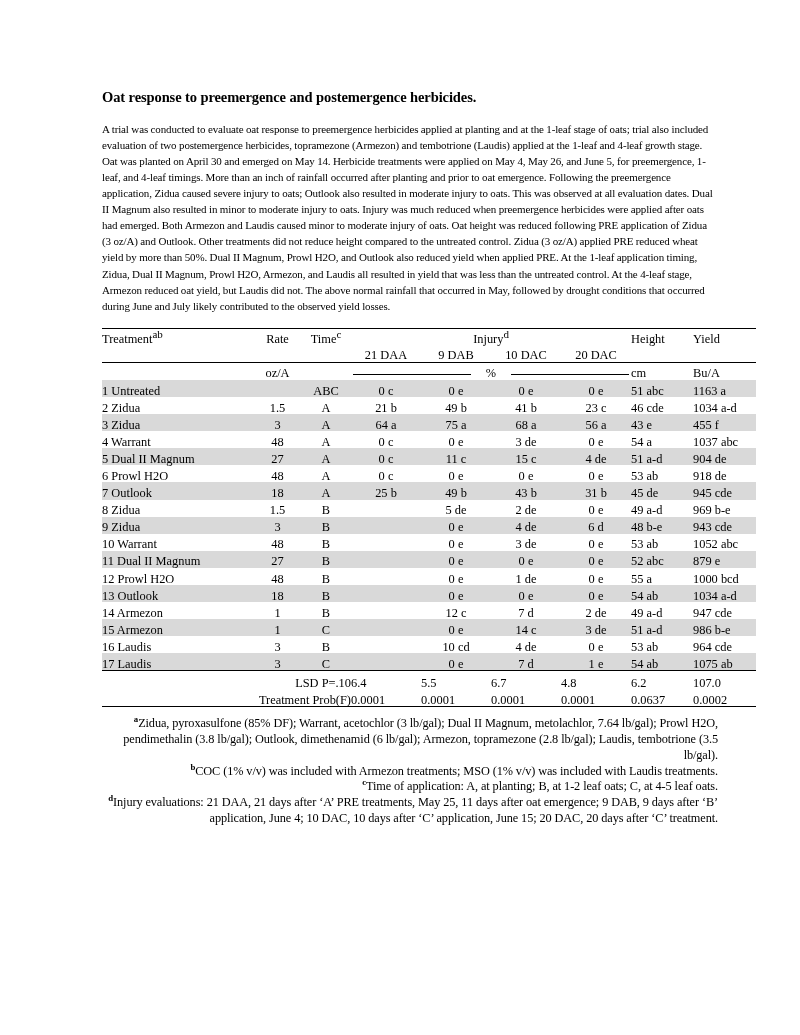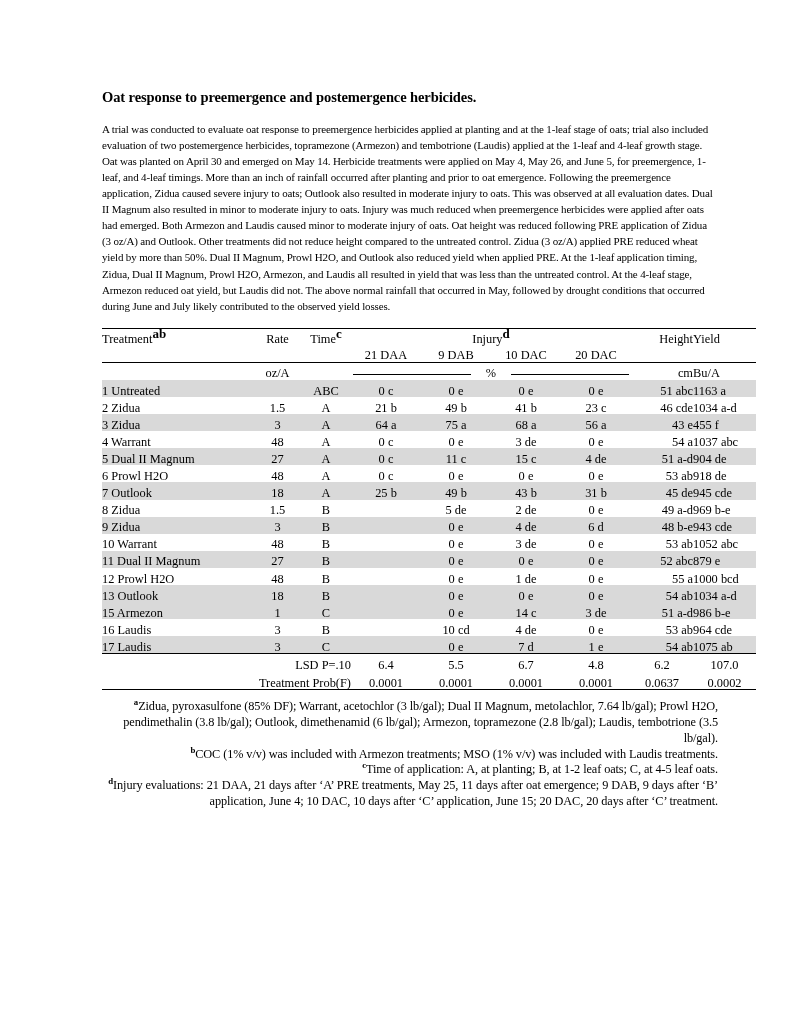--- a/index.html
+++ b/index.html
@@ -62,21 +62,21 @@
   .datarow td { height: 17.1px; }
   .shaded td { background: #d9d9d9; }
   .statrow td { height: 17.5px; }
   .statfirst td { border-top: 1.2px solid #000; }
   .tbl-bottom td { border-bottom: 1.3px solid #000; }
 
   .c-trt  { width: 152px; text-align: left; padding-left: 2px; }
   .c-rate { width: 47px;  text-align: center; }
   .c-time { width: 50px;  text-align: center; }
   .c-inj  { width: 70px;  text-align: center; }
-  .c-hgt  { width: 62px;  text-align: right; }
+  .c-hgt  { width: 62px;  text-align: left; }
   .c-yld  { width: 63px;  text-align: left; }
 
   .trt-name { padding-left: 9px; }
   .injury-span { text-align: center; }
 
   .pct-line {
     display: block;
     position: relative;
     text-align: center;
     font-size: 12.4px;
@@ -84,23 +84,23 @@
   .pct-line:before, .pct-line:after {
     content: "";
     position: absolute;
     top: 52%;
     width: 42%;
     border-top: 1px solid #000;
   }
   .pct-line:before { left: 2px; }
   .pct-line:after  { right: 2px; }
 
-  .sup { font-size: 13px; vertical-align: super; font-weight: bold; line-height: 0; }
-
-  .numr { text-align: center; padding-right: 6px; }
+  .sup { font-size: 11px; vertical-align: super; font-weight: normal; line-height: 0; }
+
+  .numr { text-align: left; padding-right: 6px; }
   .statlabel { text-align: right; padding-left: 2px; }
 
   
   .footnotes {
     margin-top: 9px;
     font-size: 12.3px;
     line-height: 1.28;
     letter-spacing: -0.1px;
   }
   .fn { margin: 0 0 0 0; text-align: right; }
@@ -296,20 +296,31 @@
             <td class="c-trt trt-name">13 Outlook</td>
             <td class="c-rate">18</td>
             <td class="c-time">B</td>
             <td class="c-inj"></td>
             <td class="c-inj">0 e</td>
             <td class="c-inj">0 e</td>
             <td class="c-inj">0 e</td>
             <td class="c-hgt">54 ab</td>
             <td class="c-yld">1034 a-d</td>
           </tr>
+          <tr class="datarow">
+            <td class="c-trt trt-name">14 Armezon</td>
+            <td class="c-rate">1</td>
+            <td class="c-time">B</td>
+            <td class="c-inj"></td>
+            <td class="c-inj">12 c</td>
+            <td class="c-inj">7 d</td>
+            <td class="c-inj">2 de</td>
+            <td class="c-hgt">49 a-d</td>
+            <td class="c-yld">947 cde</td>
+          </tr>
           <tr class="datarow shaded">
             <td class="c-trt trt-name">15 Armezon</td>
             <td class="c-rate">1</td>
             <td class="c-time">C</td>
             <td class="c-inj"></td>
             <td class="c-inj">0 e</td>
             <td class="c-inj">14 c</td>
             <td class="c-inj">3 de</td>
             <td class="c-hgt">51 a-d</td>
             <td class="c-yld">986 b-e</td>

